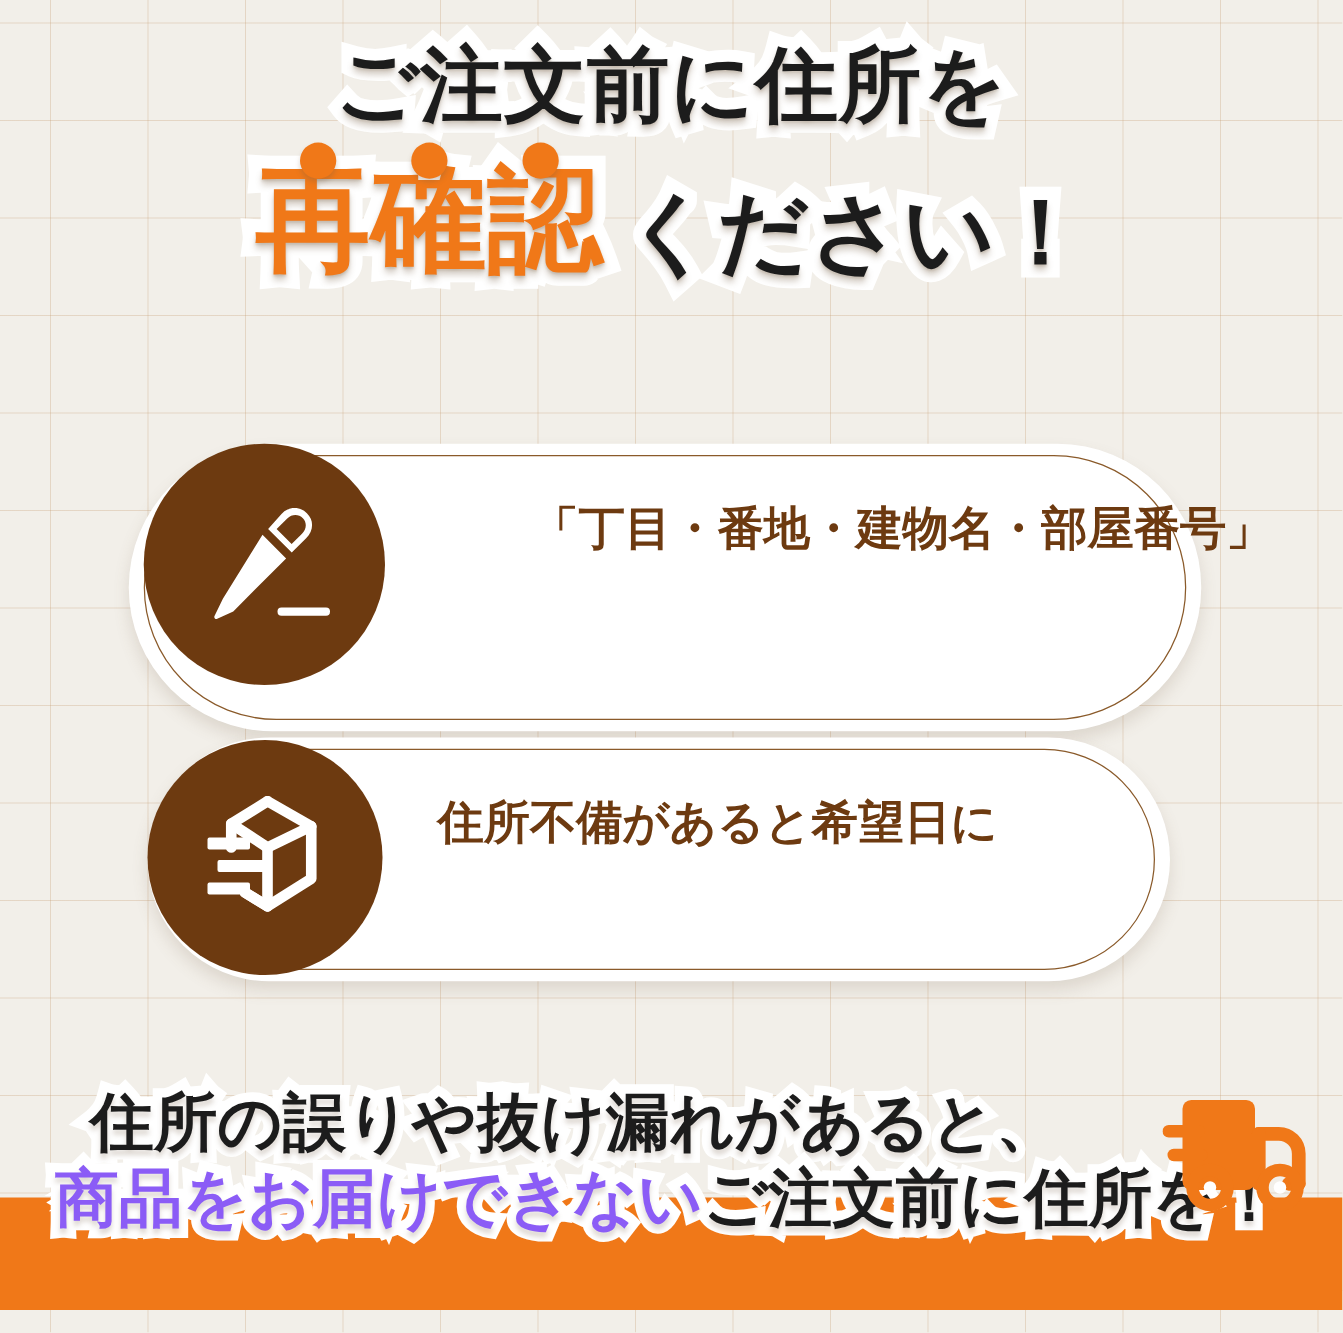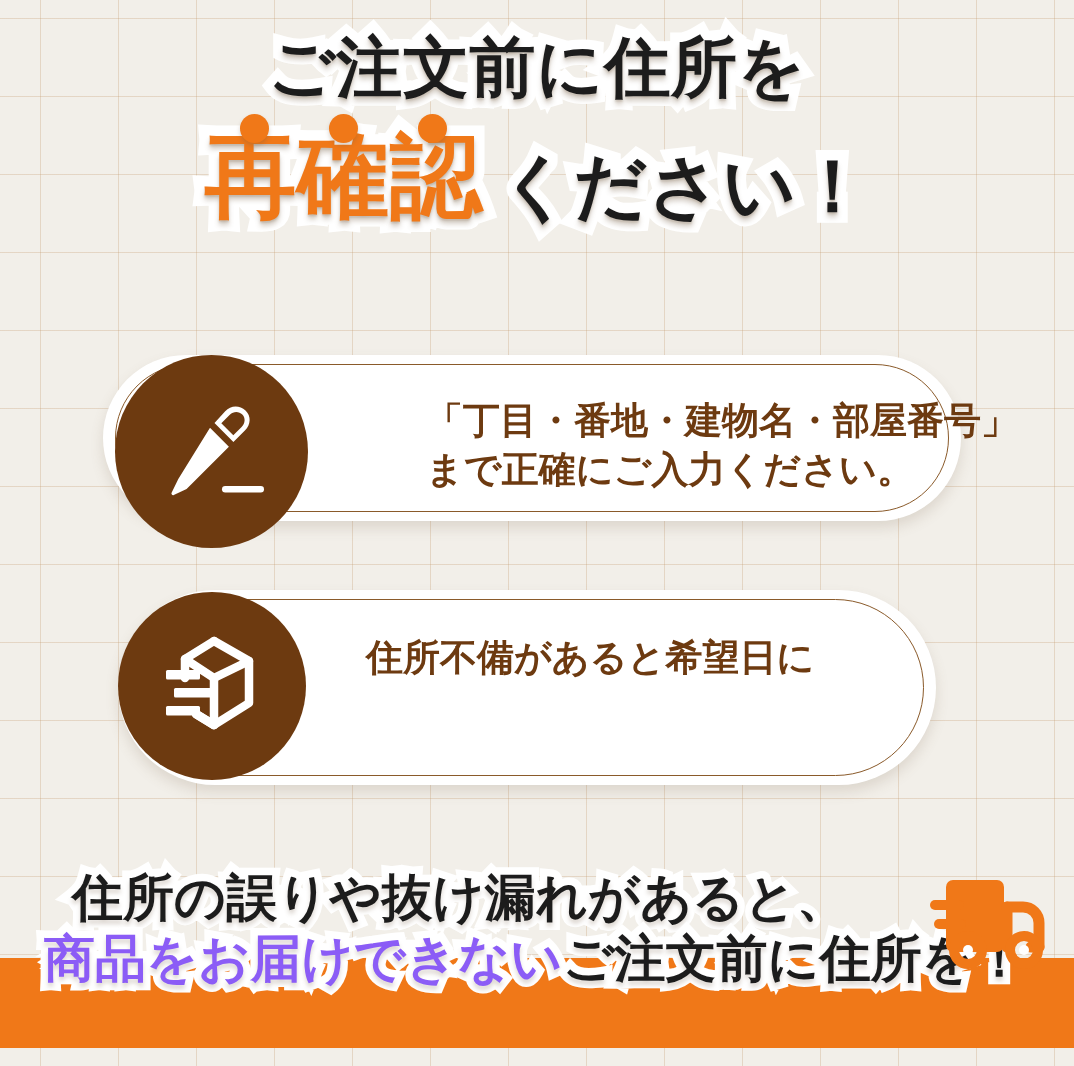--- a/index.html
+++ b/index.html
@@ -91,21 +91,21 @@
     box-shadow:0 7px 13px rgba(120,95,70,.17);
     z-index:4;
   }
   .card .inner-line{
     position:absolute;
     inset:9px 12px 9px 12px;
     border:1.2px solid #8a5a2a;
     border-radius:999px;
     pointer-events:none;
   }
-  .card1{ left:103px; top:355px;  width:858px; height:166px;font-family:Liberation Mono, monospace; }
+  .card1{ left:103px; top:355px;  width:858px; height:230px; }
   .card2{ left:118px; top:590px;  width:818px; height:195px; }
 
   .badge{
     position:absolute;
     border-radius:50%;
     background:#6d3a10;
     display:flex;align-items:center;justify-content:center;
     z-index:5;
   }
   .badge1{ left:115px; top:355px; width:193px; height:193px; }
@@ -113,21 +113,21 @@
 
   .card-text{
     position:absolute;
     color:#6d3a10;
     font-weight:900;
     font-size:37px;
     line-height:1.32;
     white-space:nowrap;
   }
   .card1 .card-text{ left:323px; top:44px; }
-  .card2 .card-text{ left:248px; top:44px; }
+  .card2 .card-text{ left:232px; top:44px; }
 
   
   .bottom-bar{
     position:absolute;
     left:0; right:0;
     top:958px; height:90px;
     background:#f07818;
     z-index:2;
   }
   .bottom-msg{
@@ -182,21 +182,20 @@
         <span class="sticker hl-b">再確認</span>
       </span>
       <span class="sticker hl-c">ください！</span>
     </span>
   </div>
 
   <div class="card card1">
     <div class="inner-line"></div>
     <div class="card-text">
       <div>「丁目・番地・建物名・部屋番号」</div>
-      <div>まで正確にご入力ください。</div>
     </div>
   </div>
   <div class="badge badge1">
     <svg class="svgicon" width="118" height="118" viewBox="0 0 118 118">
       <g fill="#ffffff">
         <path d="M92.5 17.5 C86.5 11.8 77.6 12.2 72.2 18.2 L61.5 30.1 L80.4 49.0 L91.9 37.6 C98.0 31.6 98.3 23.0 92.5 17.5 Z M76.8 21.8 C80.6 18.1 86.0 18.2 89.3 21.6 C92.6 25.0 92.4 30.3 88.6 34.0 L80.3 42.2 L68.3 30.2 Z"></path>
         <path d="M57.0 34.8 L75.9 53.7 L33.6 96.1 L20.8 102.0 C19.4 102.7 17.9 101.2 18.6 99.8 L25.3 86.0 Z"></path>
         <rect x="69" y="93" width="42" height="6.5" rx="3.2"></rect>
       </g>
     </svg>

